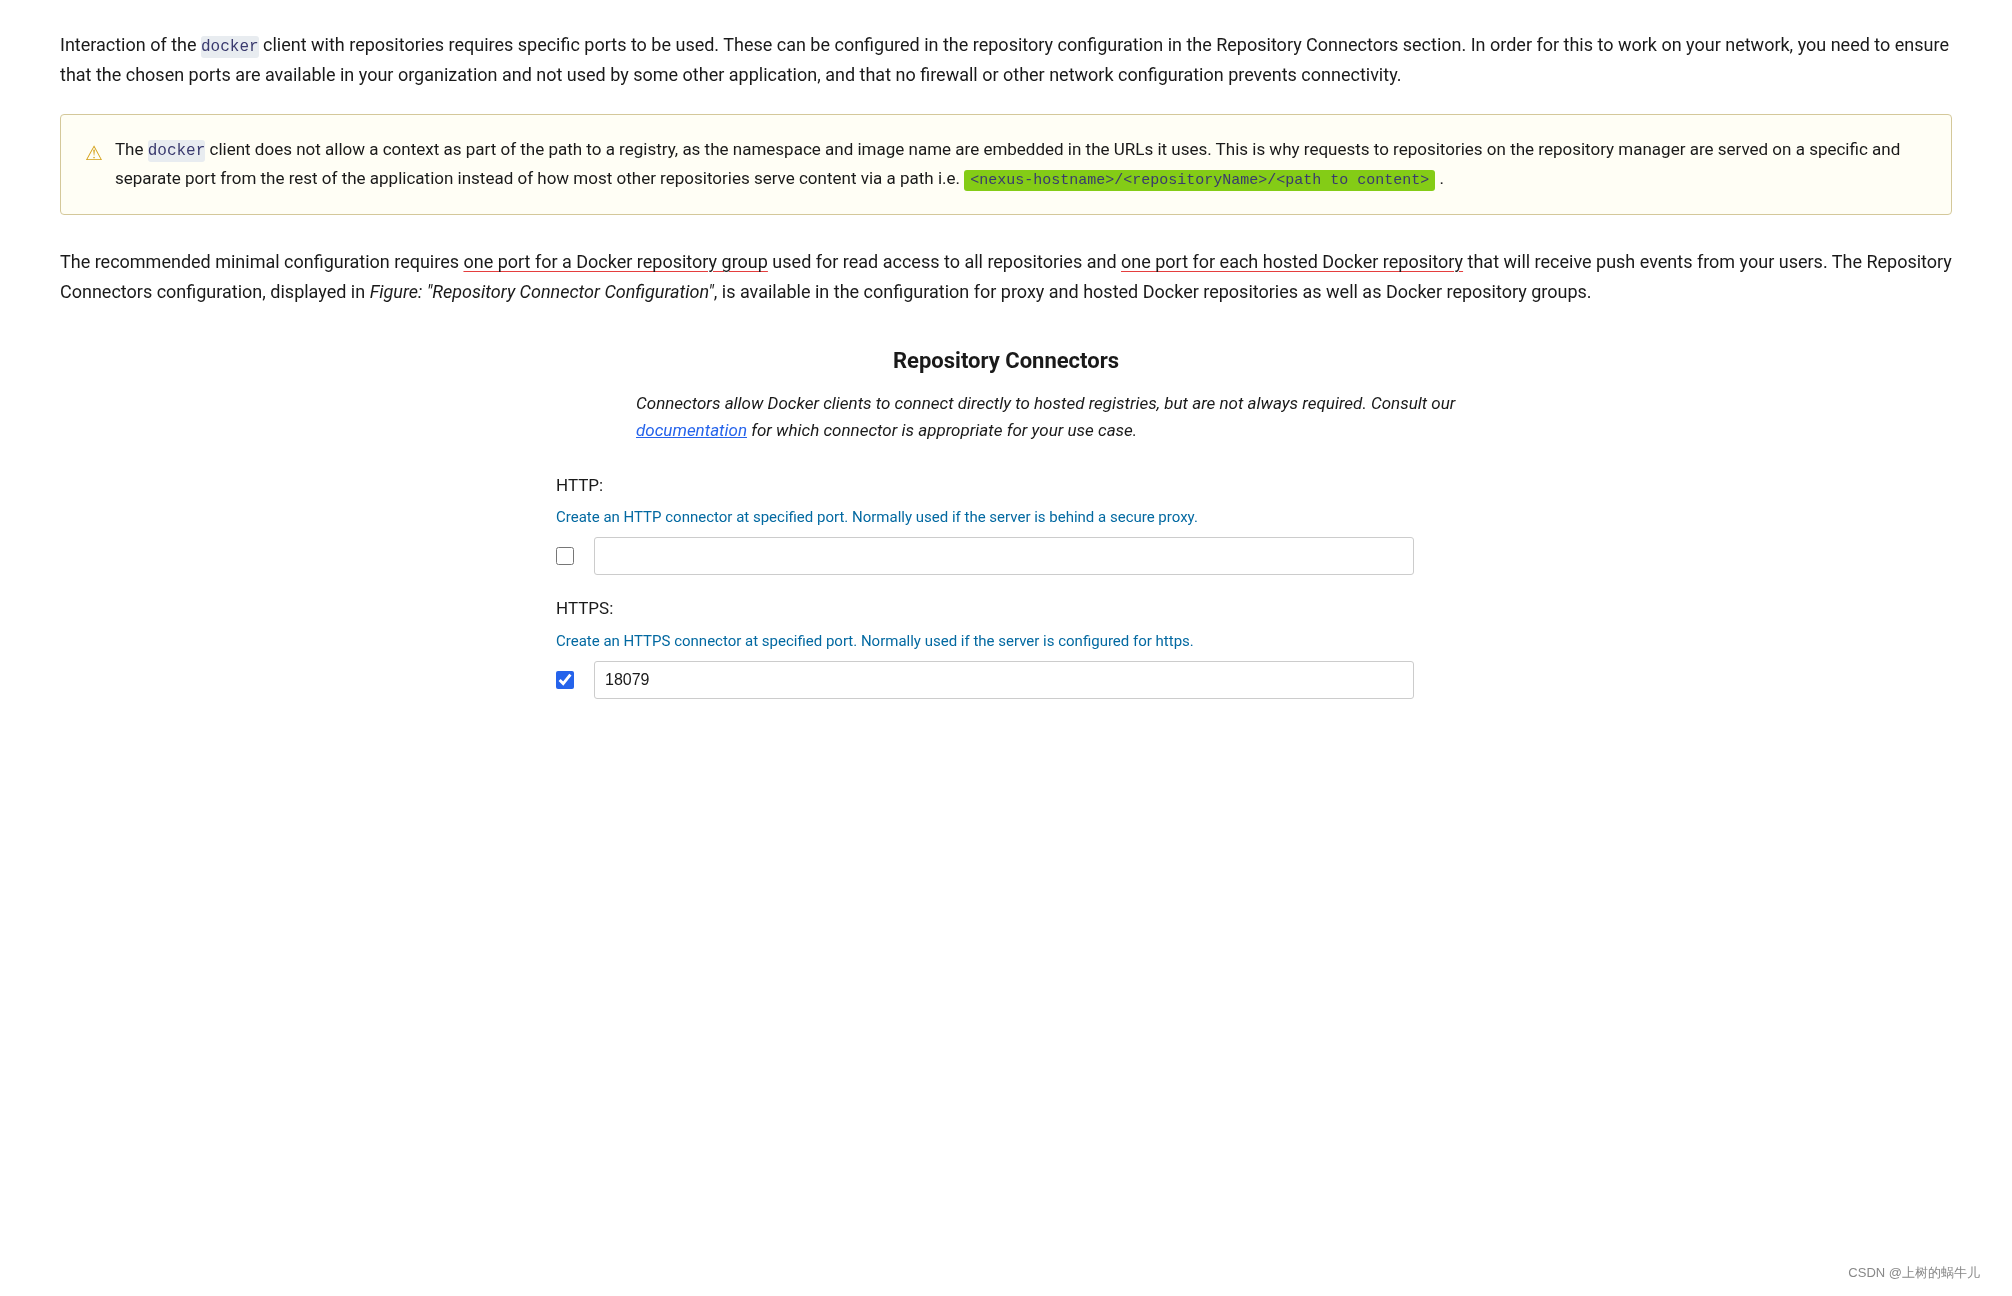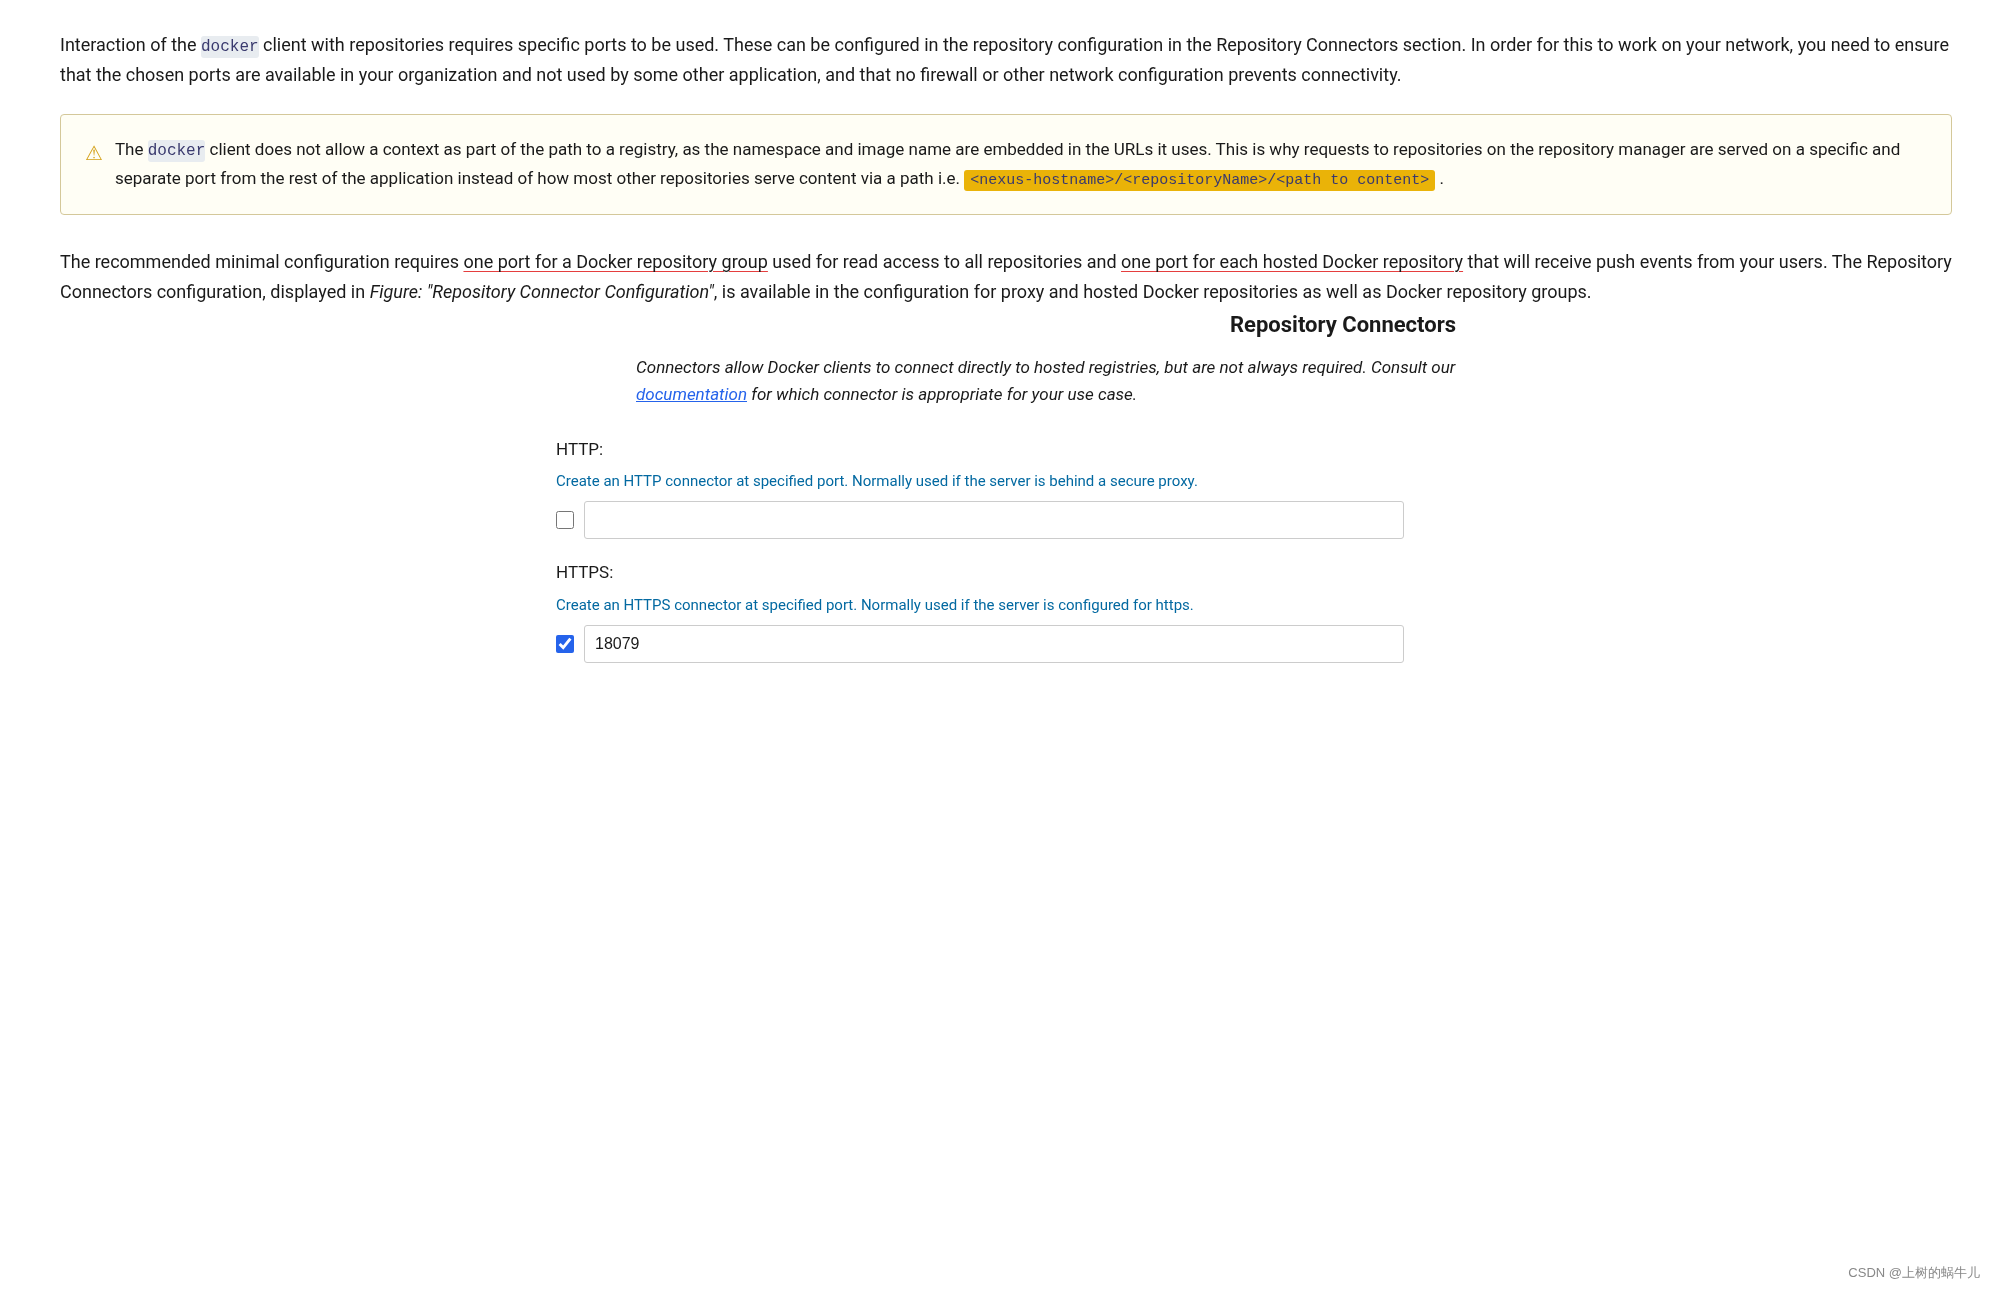--- a/index.html
+++ b/index.html
@@ -21,21 +21,21 @@
     code, .inline-code {
       background: #e8ecf0;
       color: #3a3a6e;
       padding: 2px 0;
       border-radius: 3px;
       font-family: "SFMono-Regular", Consolas, "Liberation Mono", Menlo, monospace;
       font-size: 16px;
     }
 
     .code-block {
-      background: #eab308;
+      background: #84cc16;
       color: #3a3a6e;
       padding: 2px 6px;
       border-radius: 3px;
       font-family: "SFMono-Regular", Consolas, "Liberation Mono", Menlo, monospace;
       font-size: 15px;
       white-space: nowrap;
     }
 
     .warning-box {
       border: 1px solid #d4c89a;
@@ -72,21 +72,22 @@
     }
 
     .italic {
       font-style: italic;
     }
 
     .section-title {
       font-weight: 700;
       font-size: 22px;
       margin-bottom: 12px;
-      text-align: right;
+      text-align: center;
+      margin-top: 36px;
     }
 
     .connectors-section {
       margin-left: auto;
       margin-right: auto;
       max-width: 900px;
     }
 
     .connectors-description {
       font-style: italic;
@@ -112,21 +113,21 @@
 
     .field-description {
       font-size: 15px;
       color: #0369a1;
       margin-bottom: 8px;
     }
 
     .field-row {
       display: flex;
       align-items: center;
-      gap: 10px;
+      gap: 20px;
     }
 
     .checkbox-input {
       width: 18px;
       height: 18px;
       flex-shrink: 0;
       cursor: pointer;
       accent-color: #2563eb;
     }
 

